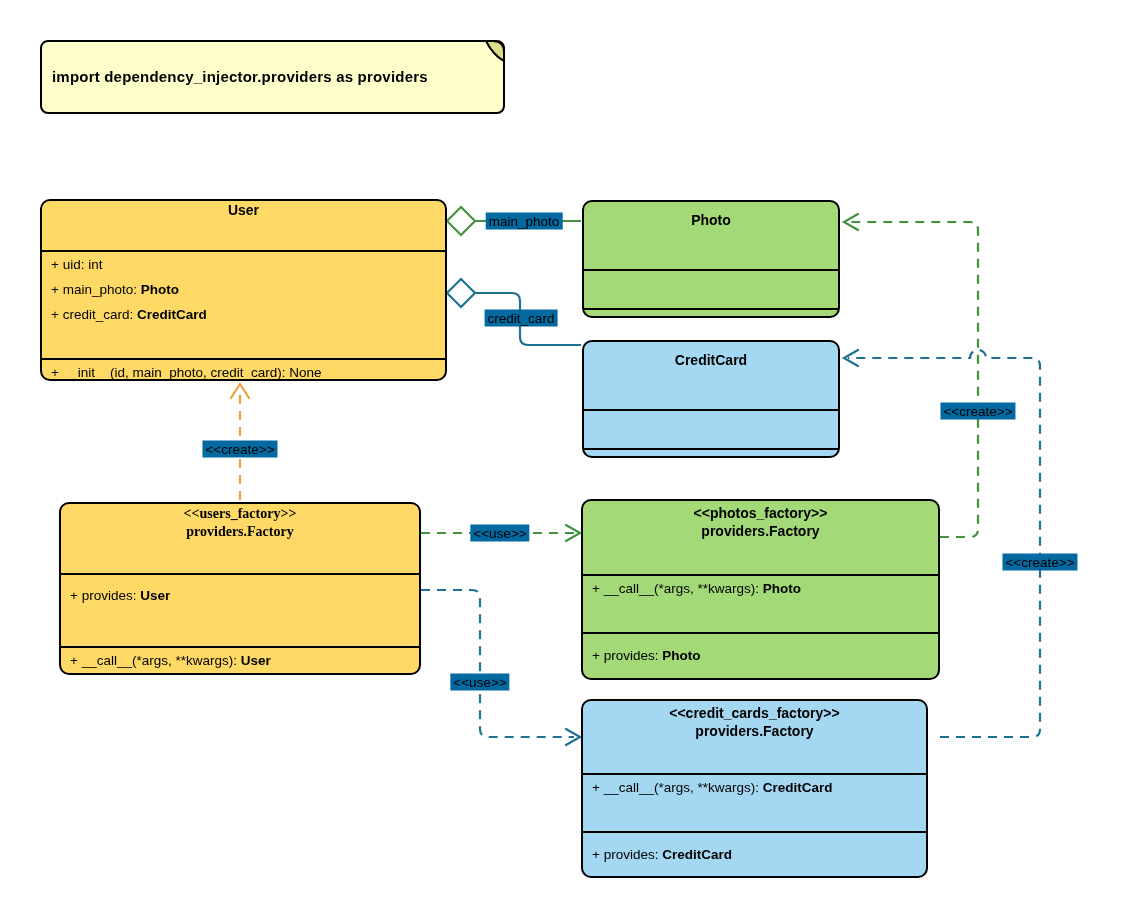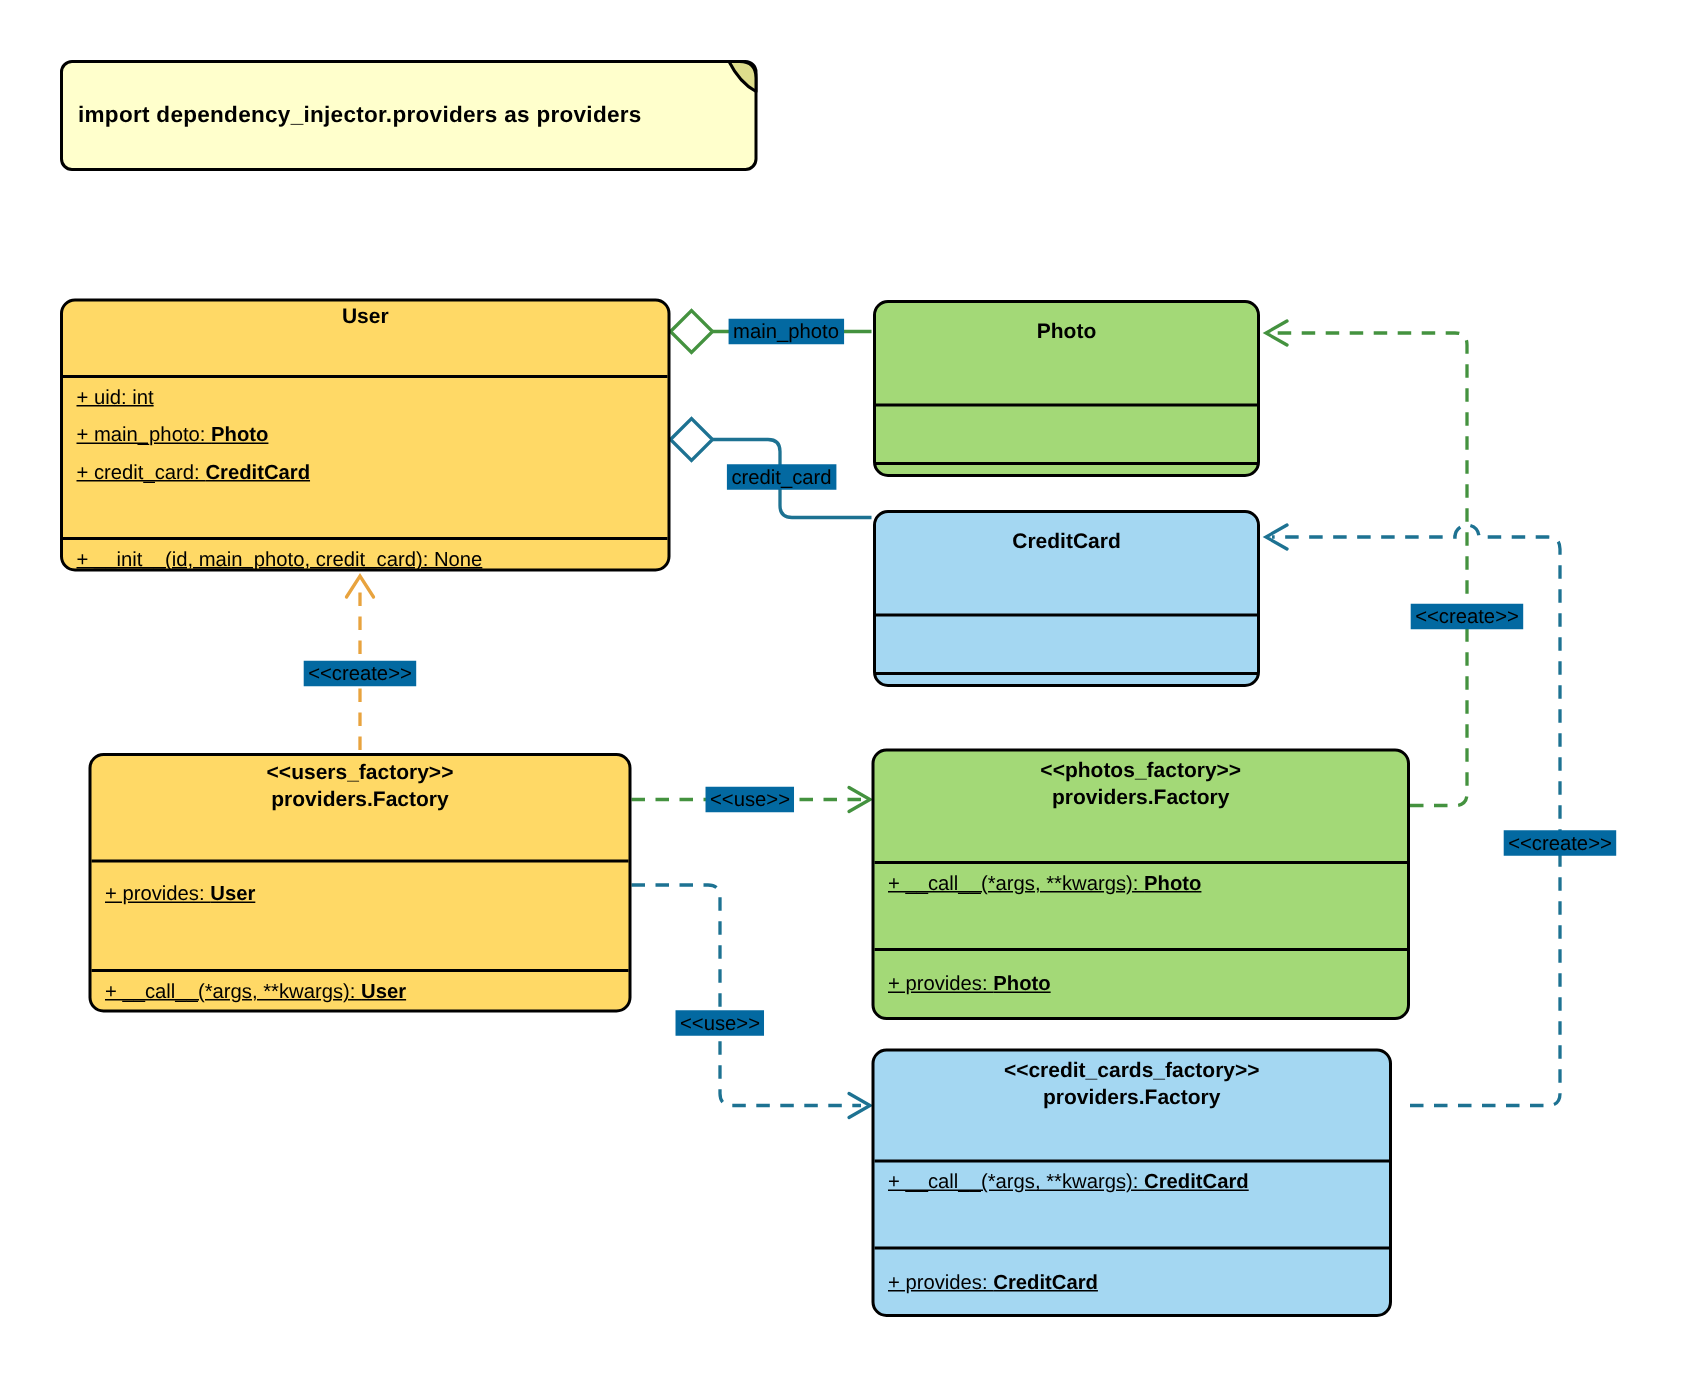--- a/index.html
+++ b/index.html
@@ -40,21 +40,21 @@
   .fill-blue{background:var(--blue-fill);}
   .uml-title{
     display:flex;flex-direction:column;align-items:center;justify-content:center;
     font-weight:bold;font-size:14px;line-height:18px;box-sizing:border-box;text-align:center;
   }
   .uml-section{
     border-top:2.2px solid #000;box-sizing:border-box;
     display:flex;flex-direction:column;justify-content:center;
     padding-left:9px;padding-right:4px;
   }
-  .member{font-size:13.5px;line-height:25px;white-space:nowrap;text-decoration:underline;}
+  .member{font-size:13.5px;line-height:25px;white-space:nowrap;}
   .member b{font-weight:bold;}
 
   
   .edge-label{
     position:absolute;transform:translate(-50%,-50%);
     background:#0369a1;padding:0 3px;font-size:13.5px;white-space:nowrap;line-height:17px;
   }
 </style>
 </head>
 <body>
@@ -110,21 +110,21 @@
     <div class="uml-section" style="flex:1;"></div>
   </div>
 
   <div class="uml-class fill-blue" style="left:582px;top:340px;width:258px;height:118px;">
     <div class="uml-title" style="height:36px;">CreditCard</div>
     <div class="uml-section" style="flex:1;"></div>
     <div class="uml-section" style="flex:1;"></div>
   </div>
 
   <div class="uml-class fill-yellow" style="left:59px;top:502px;width:362px;height:173px;">
-    <div class="uml-title" style="height:55px;">
+    <div class="uml-title" style="height:55px;font-family:Liberation Serif, serif;">
       <span>&lt;&lt;users_factory&gt;&gt;</span>
       <span>providers.Factory</span>
     </div>
     <div class="uml-section" style="height:59px;">
       <div class="member"><span>+ provides: </span><b>User</b></div>
     </div>
     <div class="uml-section" style="flex:1;">
       <div class="member"><span>+ __call__(*args, **kwargs): </span><b>User</b></div>
     </div>
   </div>

